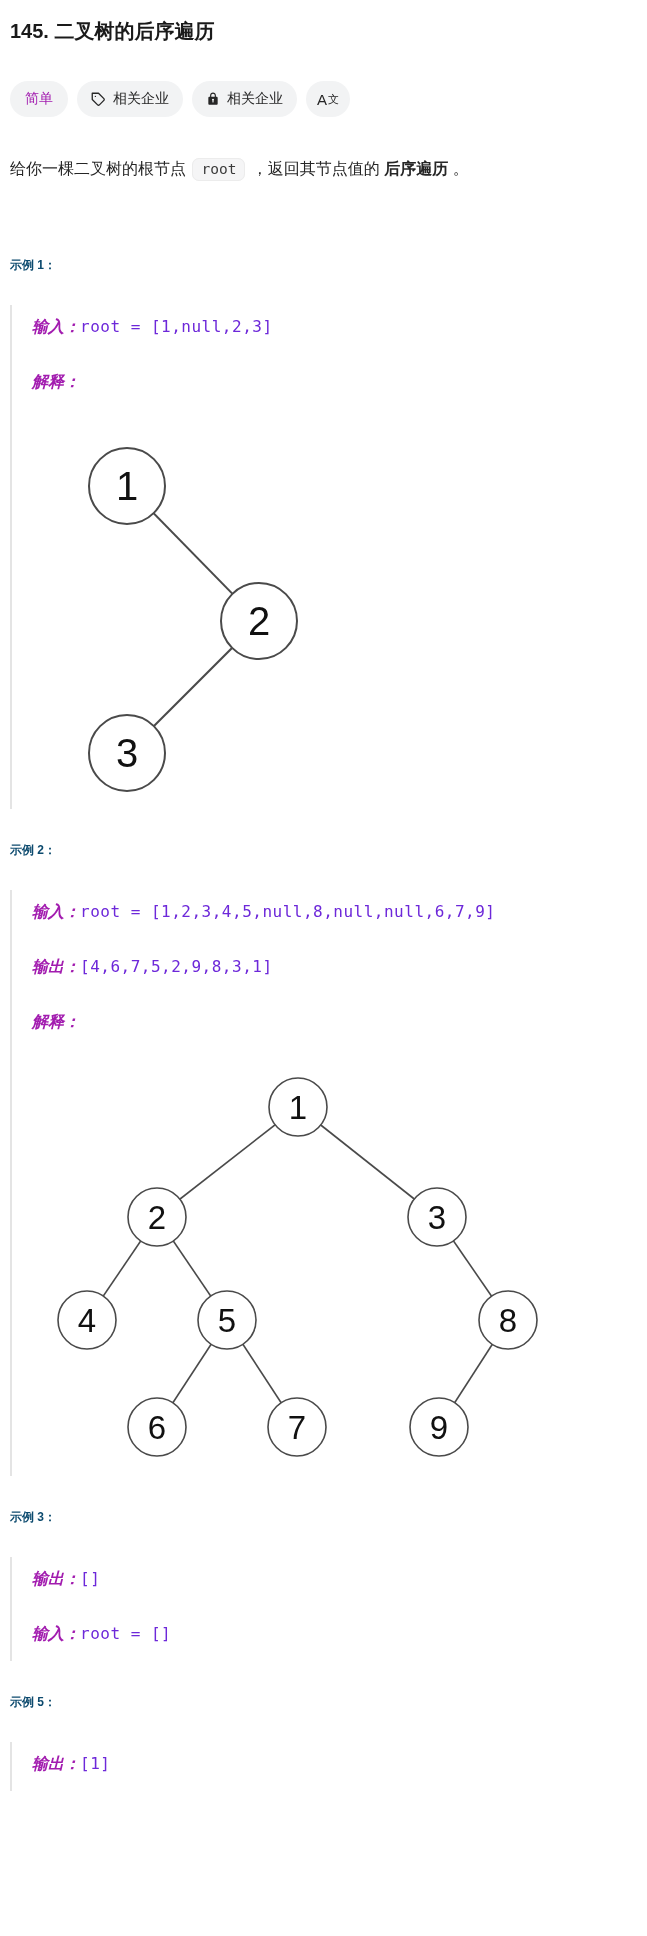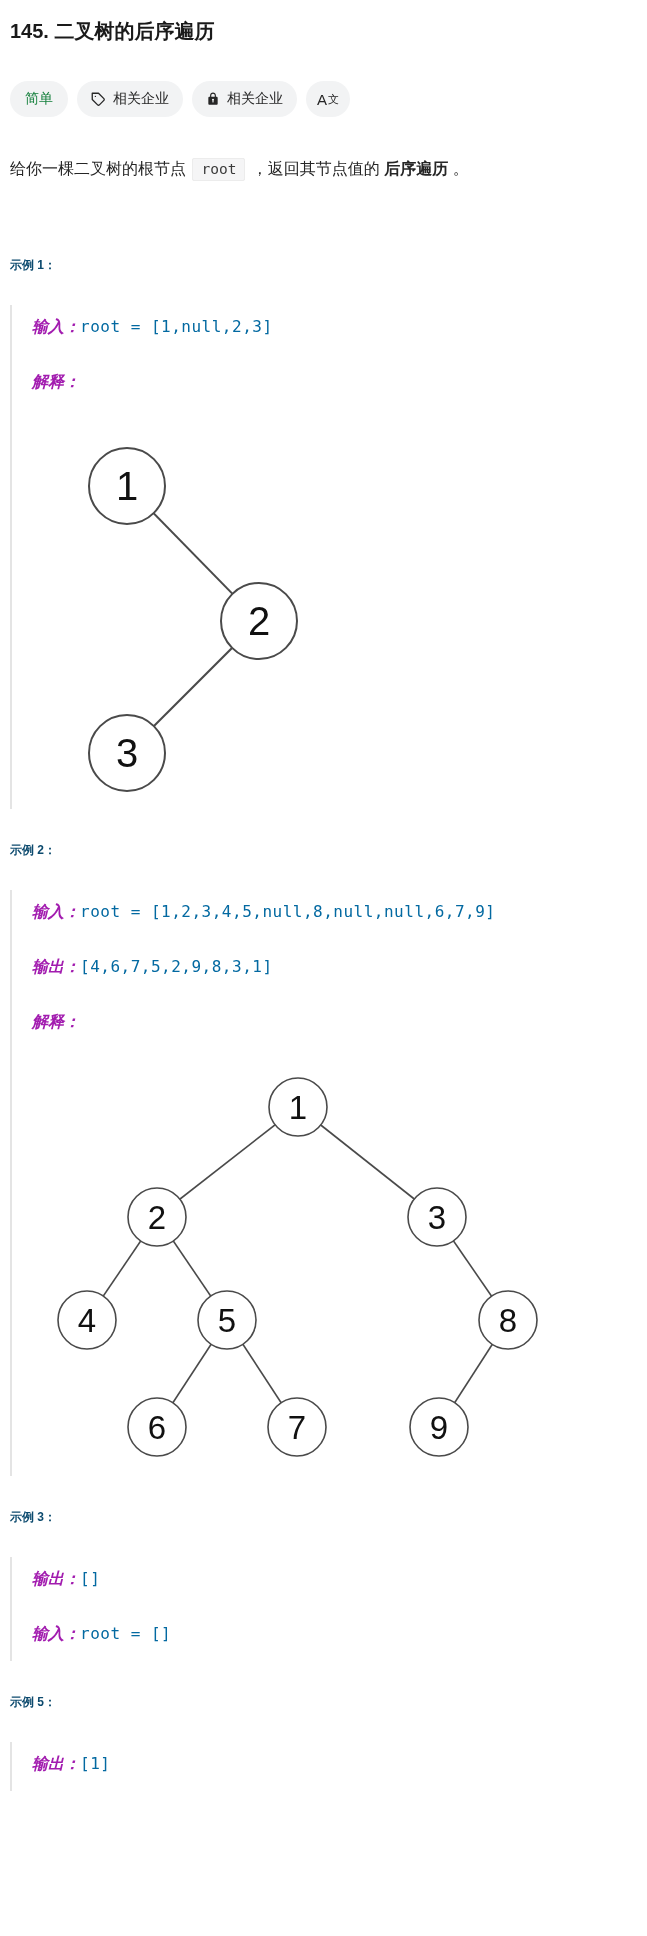--- a/index.html
+++ b/index.html
@@ -54,21 +54,21 @@
     margin-top: 39px;
     font-size: 16px;
     line-height: 26px;
     color: #262626;
   }
   .inline-code {
     font-family: "DejaVu Sans Mono", "Liberation Mono", monospace;
     font-size: 14.5px;
     background: #f5f5f6;
     border: 1px solid #ececec;
-    border-radius: 2px;
+    border-radius: 7px;
     padding: 2px 8px 3px 8px;
     margin: 0 2px;
     color: #3b3b3b;
     white-space: nowrap;
   }
   .description b { font-weight: 700; }
 
   
   .example-heading {
     font-size: 12px;
@@ -91,35 +91,35 @@
   }
   .ex-line:last-child { margin-bottom: 0; }
   .ex-label {
     font-weight: 700;
     color: #a21caf;
     font-style: italic;
   }
   .ex-value {
     font-family: "DejaVu Sans Mono", "Liberation Mono", monospace;
     font-size: 16px;
-    color: #0369a1;
+    color: #6d28d9;
     letter-spacing: 0.5px;
   }
   .tree-svg { display: block; margin-top: 28px; }
 </style>
 </head>
 <body>
 
 <div class="page">
 
   <h1 class="title">145. 二叉树的后序遍历</h1>
 
   <div class="chip-row">
     <div class="chip difficulty">
-      <span style="color:#15803d;">简单</span>
+      <span style="color:#a21caf;">简单</span>
     </div>
 
     <div class="chip">
       <span class="icon">
         <svg width="15" height="15" viewBox="0 0 24 24" fill="none" stroke="#262626" stroke-width="2.1" stroke-linecap="round" stroke-linejoin="round">
           <path d="M20.59 13.41l-7.17 7.17a2 2 0 0 1-2.83 0L2 12V2h10l8.59 8.59a2 2 0 0 1 0 2.83z"></path>
           <line x1="7" y1="7" x2="7.01" y2="7"></line>
         </svg>
       </span>
       <span>相关企业</span>

